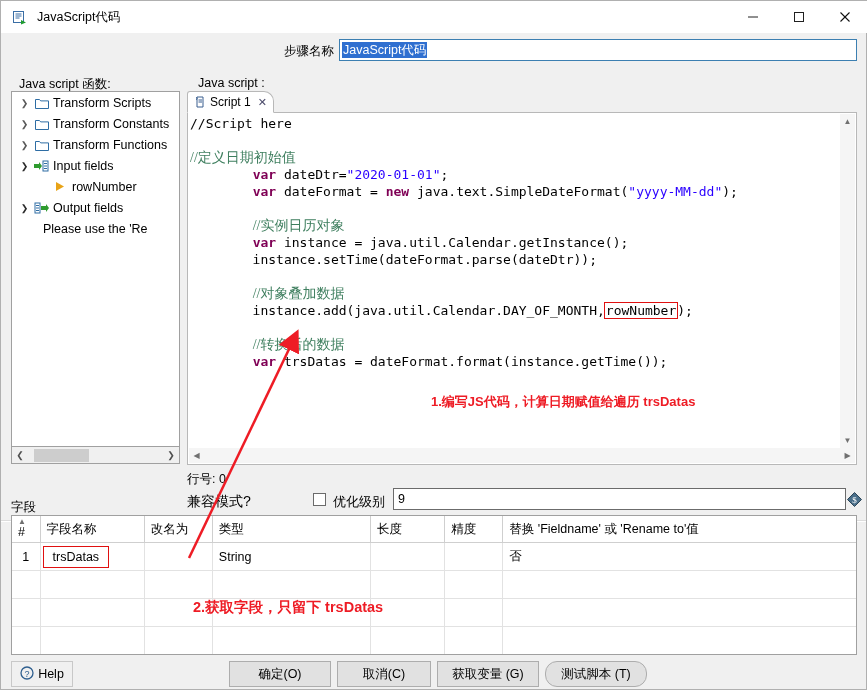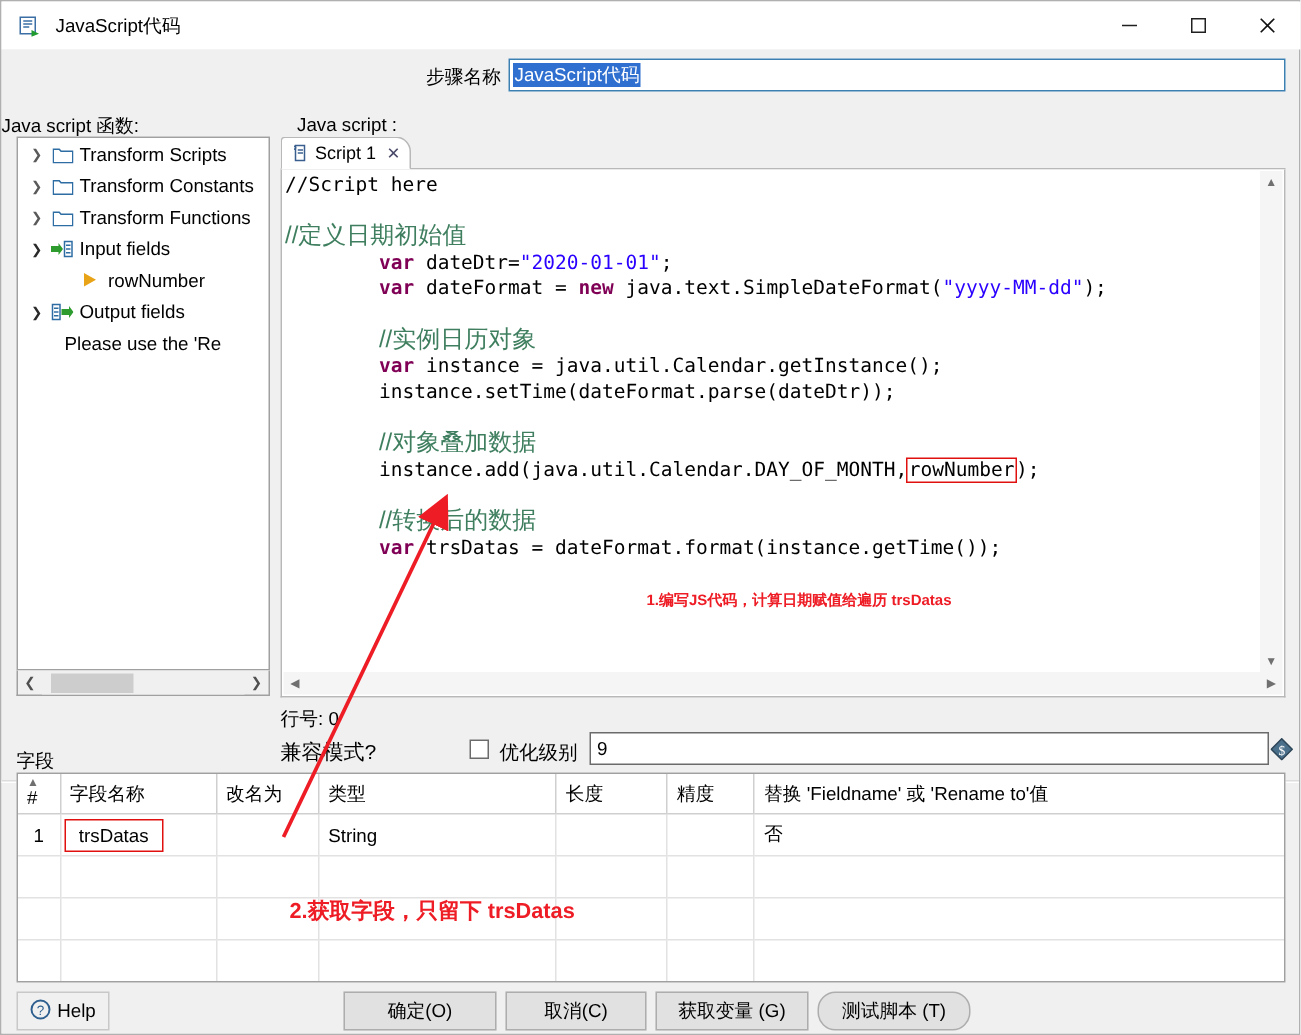--- a/index.html
+++ b/index.html
@@ -59,21 +59,21 @@
   }
   .stepname-input .sel {
     background: #2f6fd0; color: #ffffff;
     padding: 1px 1px;
   }
 
   
   .cap {
     position: absolute; font-size: 12.5px; color: #000;
   }
-  #cap-funcs { left: 0; top: 43px; }
+  #cap-funcs { left: 18px; top: 43px; }
   #cap-script { left: 186px; top: 43px; margin-left: 11px; }
   #cap-fields { left: 10px; top: 466px; }
 
   
   .tree-panel {
     position: absolute; left: 10px; top: 58px; width: 169px; height: 356px;
     background: #ffffff; border: 1px solid #a0a0a0;
     overflow: hidden;
   }
   .tree-row {
@@ -130,21 +130,21 @@
   .code {
     position: absolute; left: 2px; top: 2px; right: 16px; bottom: 16px;
     font-family: "DejaVu Sans Mono", "Liberation Mono", monospace;
     font-size: 13px; line-height: 17px;
     color: #000000; white-space: pre;
     overflow: hidden;
   }
   .kw { color: #7f0055; font-weight: bold; }
   .str { color: #2a00ff; }
   .cmt { color: #000000; }
-  .cmt-cn { color: #3f7f5f; font-family: Liberation Sans, sans-serif; font-size: 16px; }
+  .cmt-cn { color: #3f7f5f; font-family: Liberation Serif, serif; font-size: 14px; }
   .hl-box {
     border: 1px solid #e01010; padding: 0 1px; margin: 0 -1px;
   }
 
   
   .v-scroll {
     position: absolute; right: 1px; top: 1px; width: 15px; bottom: 16px;
     background: #f5f5f5;
   }
   .v-arrow { height: 15px; display:flex; align-items:center; justify-content:center;
@@ -404,21 +404,21 @@
           <div class="v-arrow">▲</div>
           <div class="v-arrow bot">▼</div>
         </div>
         <div class="h-scroll">
           <div class="h-arrow">◀</div>
           <div style="flex:1"></div>
           <div class="h-arrow">▶</div>
         </div>
       </div>
 
-      <div style="position:absolute;left:244px;top:302px;color:#ee1c25;font-weight:bold;font-size:10px;white-space:nowrap">1.编写JS代码，计算日期赋值给遍历 trsDatas</div>
+      <div style="position:absolute;left:244px;top:302px;color:#ee1c25;font-weight:bold;font-size:13px;white-space:nowrap">1.编写JS代码，计算日期赋值给遍历 trsDatas</div>
     </div>
 
     <div class="lineno">行号: 0</div>
     <div class="compat">兼容模式?</div>
     <div class="optchk"></div>
     <div class="optlbl">优化级别</div>
     <div class="optinput">9</div>
     <div class="opt-icon">
       <svg width="15" height="15" viewBox="0 0 15 15">
         <polygon points="7.5,0.5 14.5,7.5 7.5,14.5 0.5,7.5" fill="#4a6f8a" stroke="#2c4557"></polygon>

